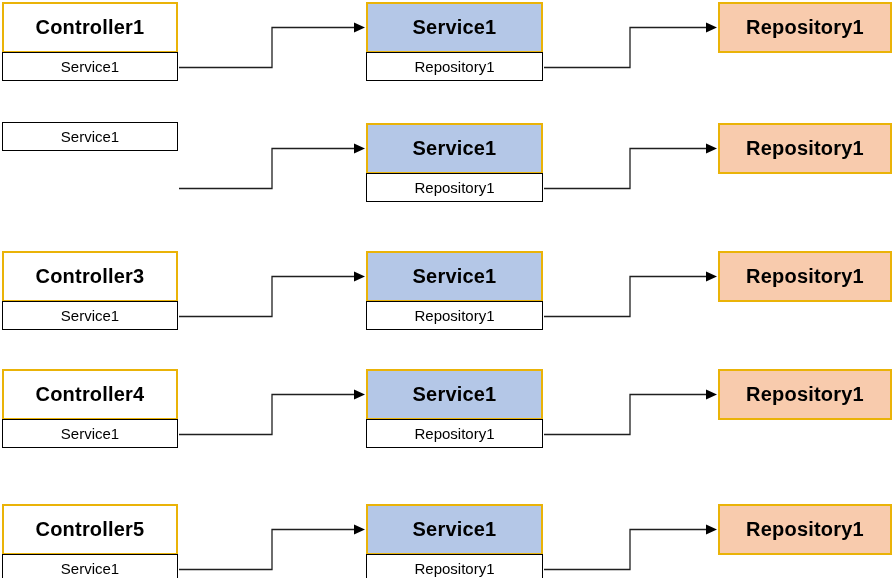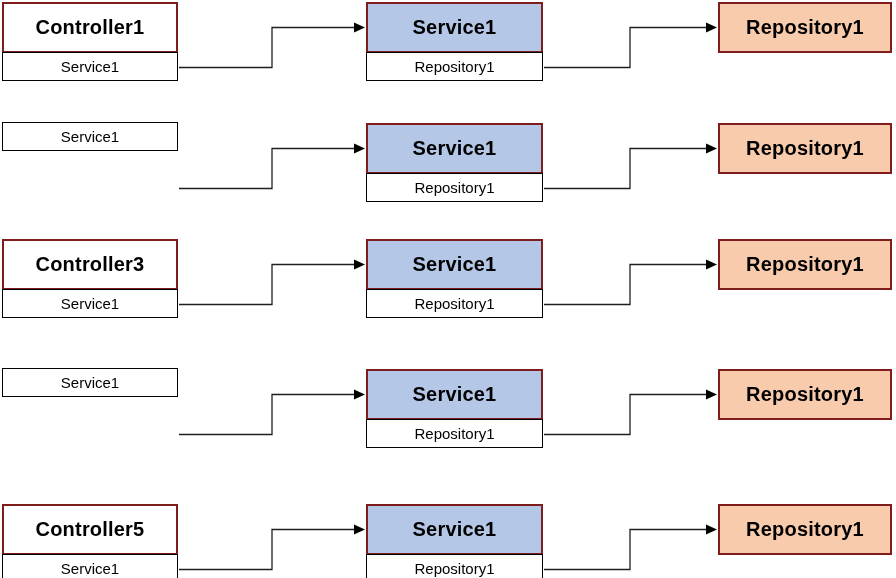--- a/index.html
+++ b/index.html
@@ -2,34 +2,34 @@
 <html><head>
 <meta charset="utf-8">
 <style>
   html,body { margin:0; padding:0; background:#ffffff; }
   .canvas {
     position:relative; width:896px; height:578px; overflow:hidden;
     background:#ffffff;
     font-family:"Liberation Sans","DejaVu Sans",sans-serif;
   }
   .row { position:absolute; left:0; width:896px; height:80px; }
-  .r0{top:2px} .r1{top:123px} .r2{top:239px} .r3{top:369px} .r4{top:504px}
+  .r0{top:2px} .r1{top:123px} .r2{top:251px} .r3{top:369px} .r4{top:504px}
 
   .conn { position:absolute; left:0; top:0; width:896px; height:80px; }
   .cpath { fill:none; stroke:#1f1f1f; stroke-width:1.3px; }
   .ahead { fill:#000000; stroke:none; }
 
   .node { position:absolute; top:0; }
   .node.controller { left:2px;   width:176px; }
   .node.service    { left:366px; width:177px; }
   .node.repository { left:718px; width:174px; }
 
   .hdr {
     box-sizing:border-box; height:51px;
-    border:2px solid #7f1d1d; background:#ffffff;
+    border:2px solid #eab308; background:#ffffff;
     display:flex; align-items:center; justify-content:center;
     font-weight:bold; font-size:20px; color:#000000;
     letter-spacing:0.2px;
   }
   .sub {
     box-sizing:border-box; height:29px; margin-top:-1px;
     border:1px solid #000000; background:#ffffff;
     display:flex; align-items:center; justify-content:center;
     font-size:15px; color:#000000;
   }
@@ -99,20 +99,21 @@
   </section>
 
   <section class="row r3">
     <svg class="conn" viewBox="0 0 896 80">
       <path class="cpath" d="M179,65.5 H272 V25.5 H355" style="stroke: rgb(31, 31, 31);"></path>
       <polygon class="ahead" points="354,20.5 365,25.5 354,30.5"></polygon>
       <path class="cpath" d="M544,65.5 H630 V25.5 H707" style="stroke: rgb(31, 31, 31);"></path>
       <polygon class="ahead" points="706,20.5 717,25.5 706,30.5"></polygon>
     </svg>
     <div class="node controller">
+      <div class="hdr">Controller4</div>
       <div class="sub">Service1</div>
     </div>
     <div class="node service">
       <div class="hdr svc" style="background: rgb(180, 199, 231);">Service1</div>
       <div class="sub">Repository1</div>
     </div>
     <div class="node repository">
       <div class="hdr repo" style="background: rgb(248, 203, 173);">Repository1</div>
     </div>
   </section>

